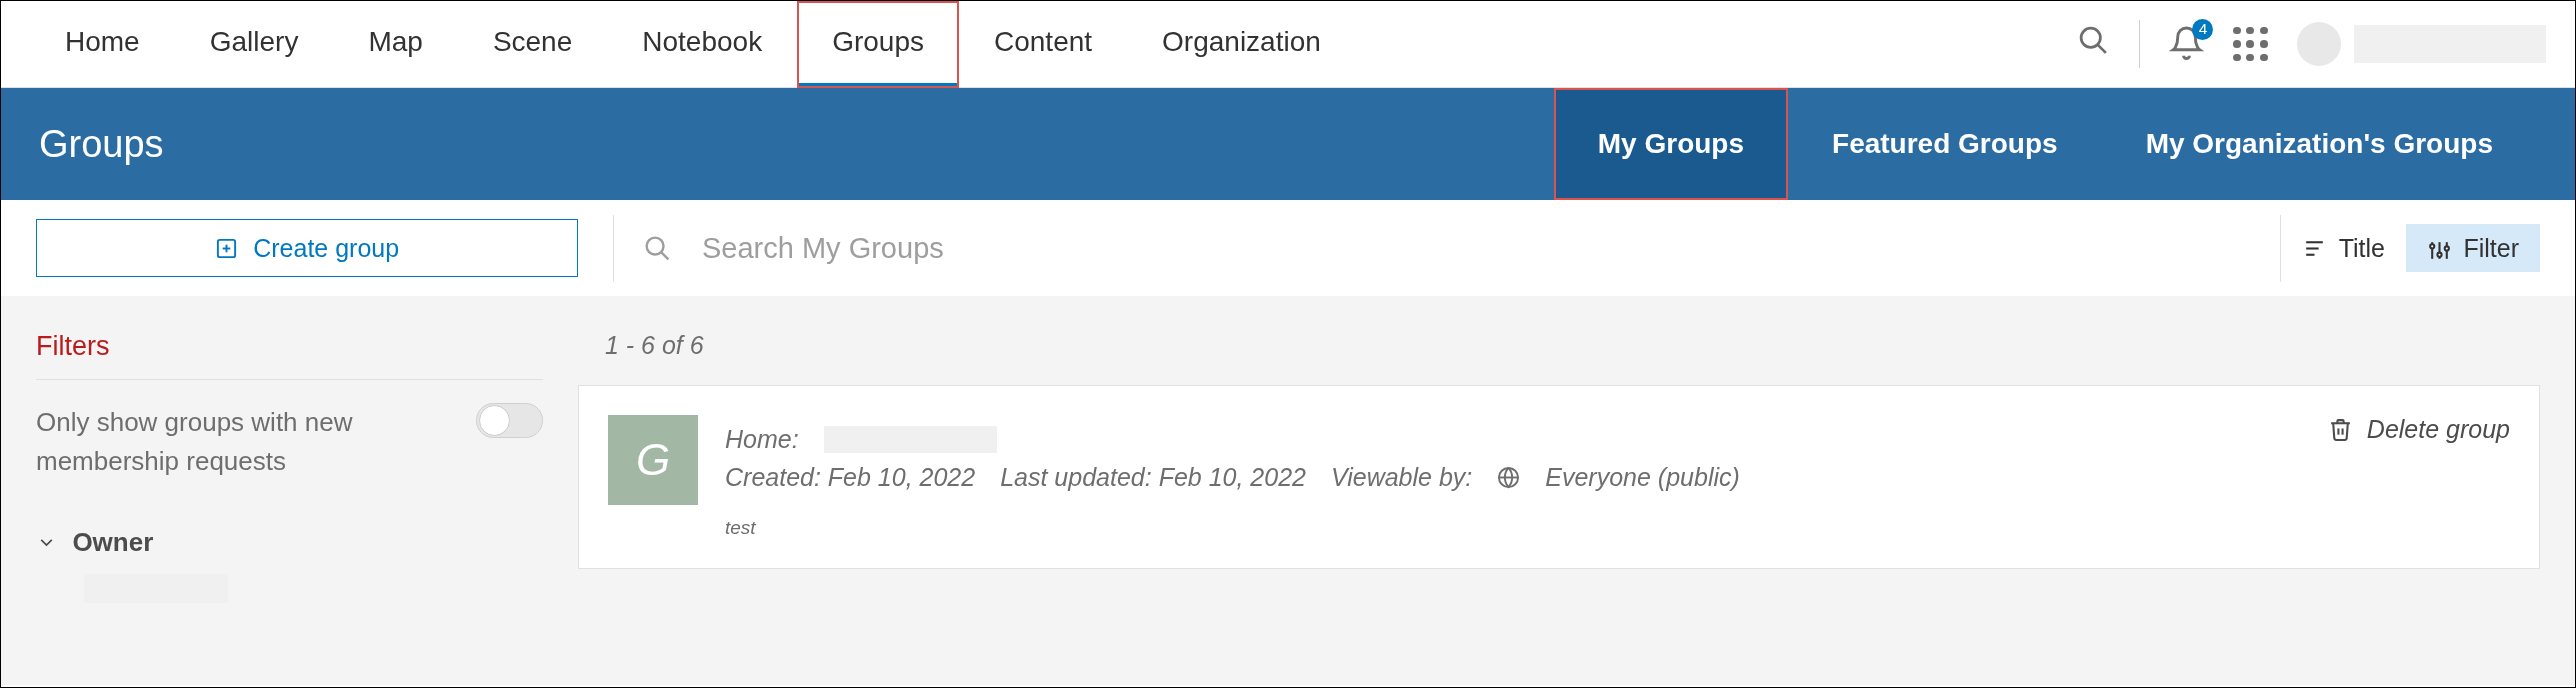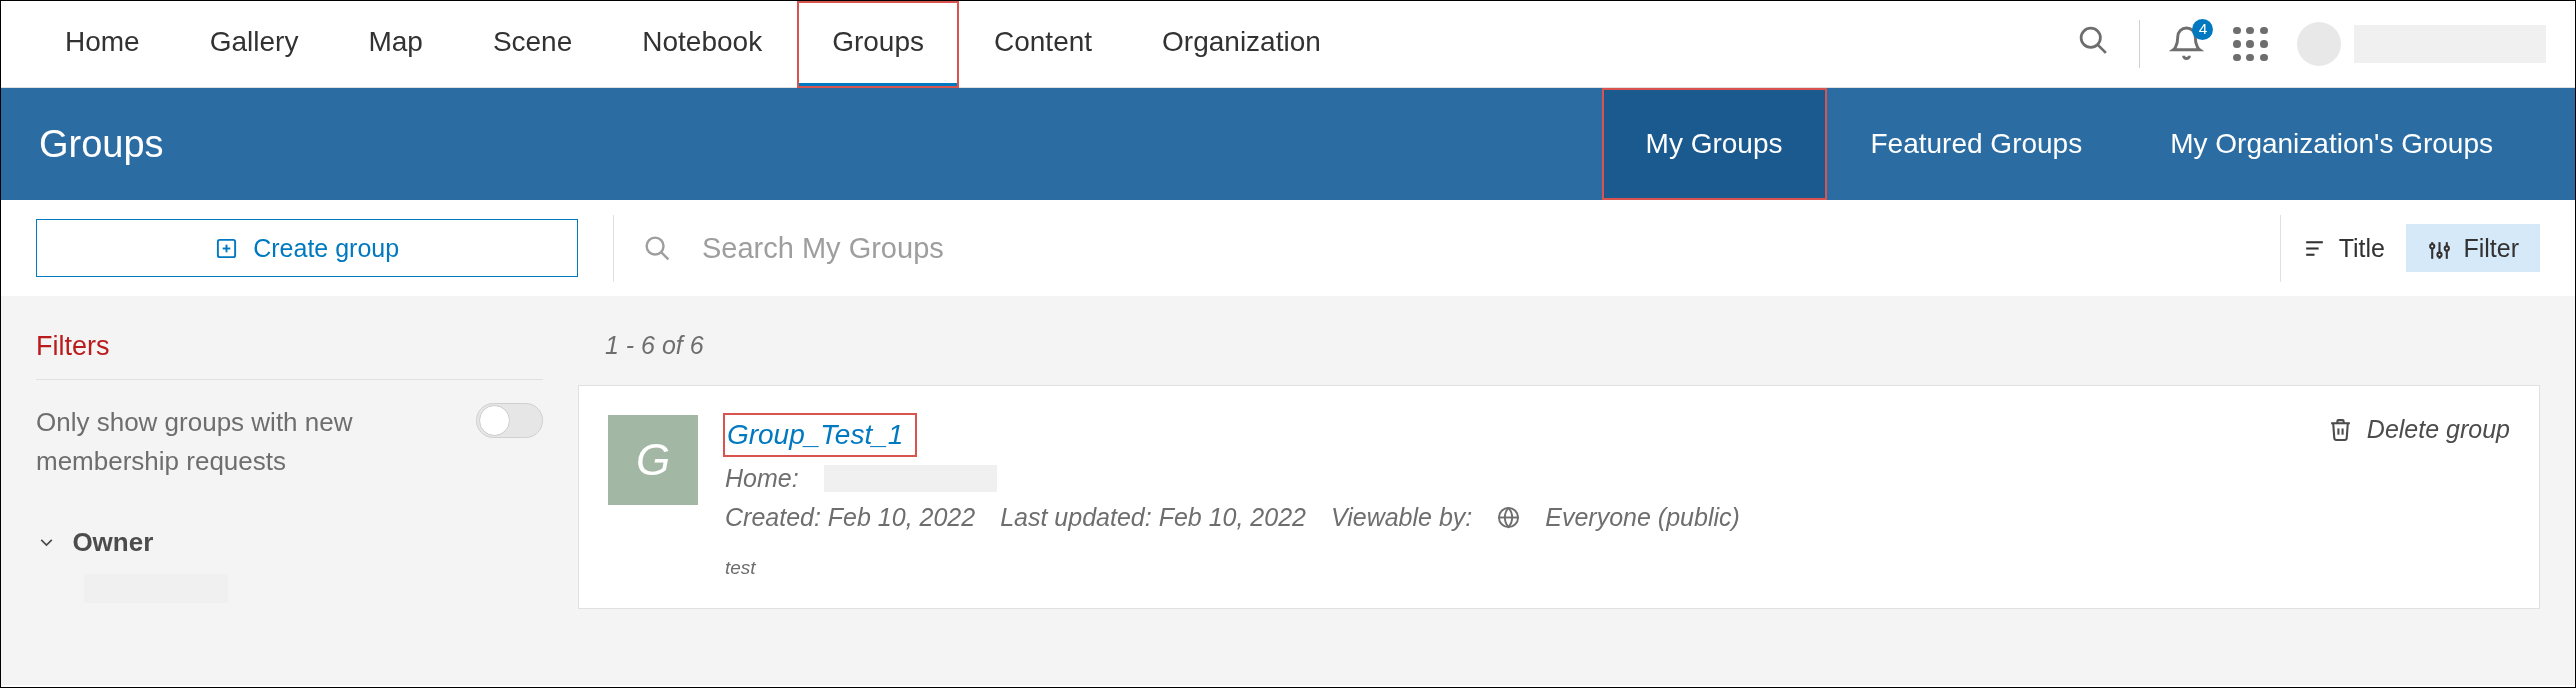--- a/index.html
+++ b/index.html
@@ -19,21 +19,21 @@
     .badge { position: absolute; top: -5.8px; right: -9.6px; background: #0079c1; color: #fff; font-size: 15.4px; min-width: 21px; height: 21px; border-radius: 10.6px; display: flex; align-items: center; justify-content: center; padding: 0 3.8px; }
     .apps-icon { display: grid; grid-template-columns: repeat(3, 7.7px); grid-gap: 5.8px; cursor: pointer; }
     .apps-icon span { width: 7.7px; height: 7.7px; background: #6e6e6e; border-radius: 50%; }
     .profile-wrap { display: flex; align-items: center; gap: 13.5px; cursor: pointer; }
     .avatar { width: 44px; height: 44px; border-radius: 50%; background: #e8e8e8; }
     .user-mask { width: 192px; height: 38px; background: #f0f0f0; }
 
     
     .blueband { background: #2b6ca3; height: 112px; display: flex; align-items: center; padding: 0 38px; }
     .blueband .title { color: #fff; font-size: 38px; font-weight: 400; }
-    .blueband .subnav { margin-left: auto; display: flex; gap: 0; height: 100%; }
+    .blueband .subnav { margin-left: auto; display: flex; gap: 0; height: 100%; font-weight: bold; }
     .blueband .subnav-item { display: flex; align-items: center; padding: 0 44px; color: #fff; font-size: 28px; cursor: pointer; }
     .blueband .subnav-item.active { background: #1a5a8f; }
     .blueband .subnav-item.highlight { outline: 2.9px solid #d9534f; outline-offset: -2.9px; }
 
     
     .toolbar { display: flex; align-items: center; height: 96px; padding: 0 35px; background: #fff; }
     .create-btn { width: 542px; height: 58px; border: 1.4px solid #0079c1; color: #0079c1; background: #fff; display: flex; align-items: center; justify-content: center; gap: 15.4px; font-size: 25px; cursor: pointer; }
     .create-btn svg { width: 23px; height: 23px; stroke: #0079c1; stroke-width: 2; fill: none; }
     .tool-vdiv { width: 1px; height: 67px; background: #e0e0e0; margin-left: 35px; }
     .search-wrap { display: flex; align-items: center; flex: 1; padding-left: 29px; gap: 30px; }
@@ -186,21 +186,20 @@
       <span class="label">Owner</span>
     </div>
     <div class="owner-mask"></div>
   </div>
 
   <div class="main">
     <div class="count">1 - 6 of 6</div>
     <div class="card">
       <div class="thumb">G</div>
       <div class="card-body">
-        <a class="card-title highlight">Group_Test_1</a>
         <div class="meta-row">
           <span>Home:</span>
           <span class="owner-name"></span>
         </div>
         <div class="meta-row">
           <span>Created: Feb 10, 2022</span>
           <span>Last updated: Feb 10, 2022</span>
           <span>Viewable by:</span>
           <svg class="globe" viewBox="0 0 24 24">
               <circle cx="12" cy="12" r="10"></circle>

